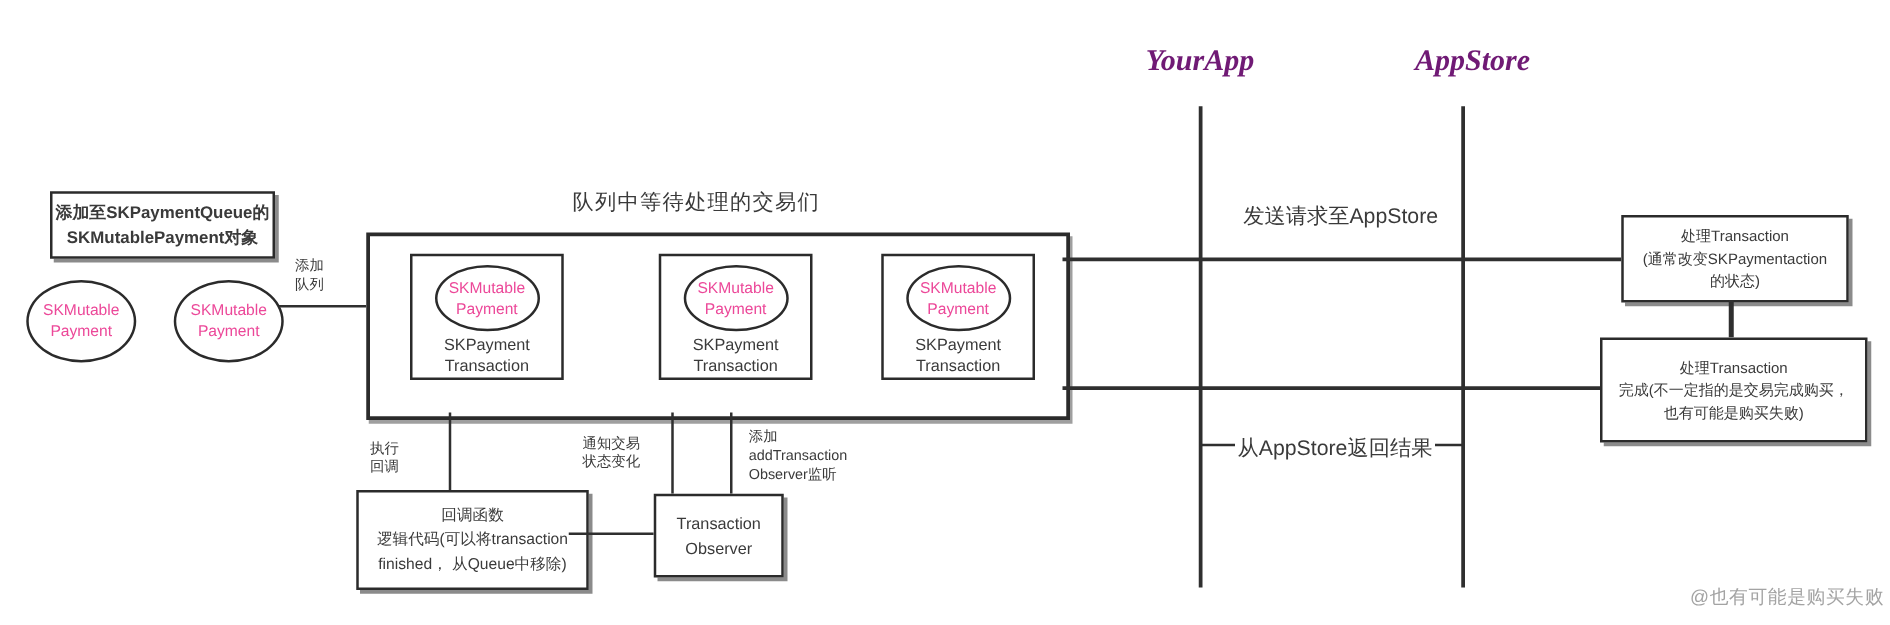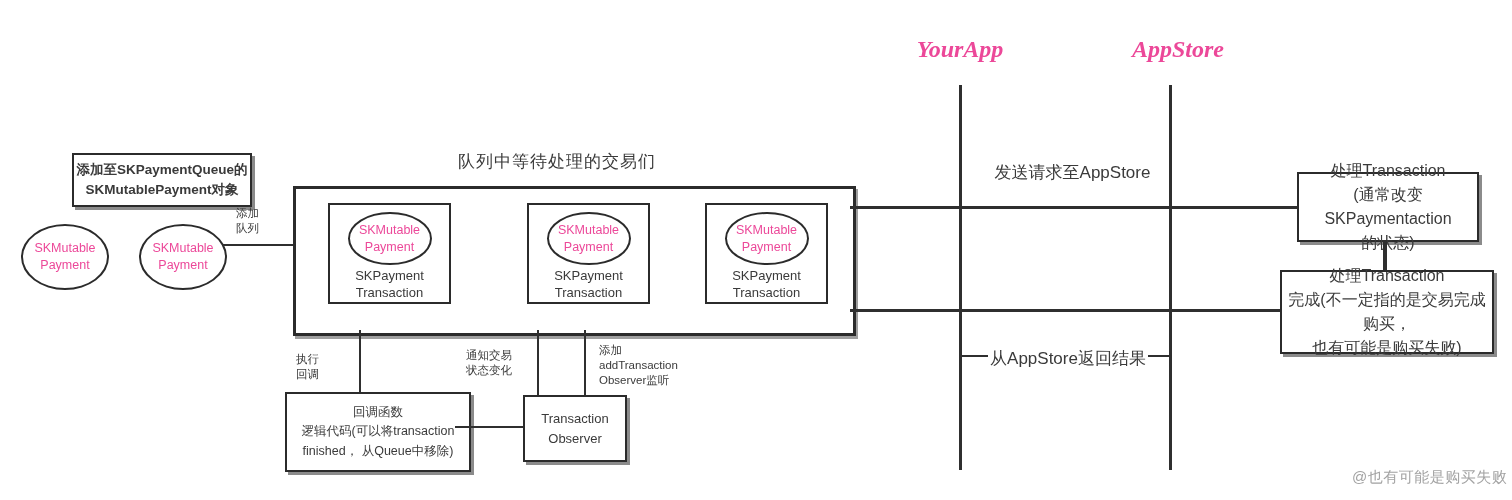--- a/index.html
+++ b/index.html
@@ -14,25 +14,25 @@
   .txn-box{position:absolute;background:#fff;border:2px solid #2b2b2b;
        display:flex;flex-direction:column;align-items:center;text-align:center;}
   .ellipse{border:2px solid #2b2b2b;border-radius:50%;background:#fff;display:flex;
        flex-direction:column;align-items:center;justify-content:center;text-align:center;
        font-size:12.5px;line-height:1.35;color:#ec4899;}
   .hline{position:absolute;background:#2f2f2f;}
   .vline{position:absolute;background:#2f2f2f;}
   .lbl{position:absolute;color:#3a3a3a;font-size:11.5px;line-height:1.32;}
   .lbl-mid{position:absolute;color:#3a3a3a;font-size:17px;text-align:center;}
   .lifeline-header{position:absolute;font-family:"Liberation Serif","DejaVu Serif",serif;
-       font-style:italic;font-weight:bold;font-size:24px;color:#ec4899;text-align:center;}
-  .small-text{font-size:16px;line-height:1.5;color:#3a3a3a;}
+       font-style:italic;font-weight:bold;font-size:24px;color:#701a75;text-align:center;}
+  .small-text{font-size:12px;line-height:1.5;color:#3a3a3a;}
   .watermark{position:absolute;color:#a3a3a3;font-size:15px;letter-spacing:.5px;}
   .qtitle{position:absolute;font-size:17px;color:#3a3a3a;text-align:center;letter-spacing:1px;}
-  .bold{font-weight:bold;margin-left:32px;}
+  .bold{font-weight:bold;}
 </style>
 </head>
 <body>
 
 <div id="canvas">
 
   <div class="box bold" style="left:40px;top:153px;width:176px;height:50px;font-size:13.5px;line-height:1.5;">
     <div>添加至SKPaymentQueue的</div>
     <div>SKMutablePayment对象</div>
   </div>

